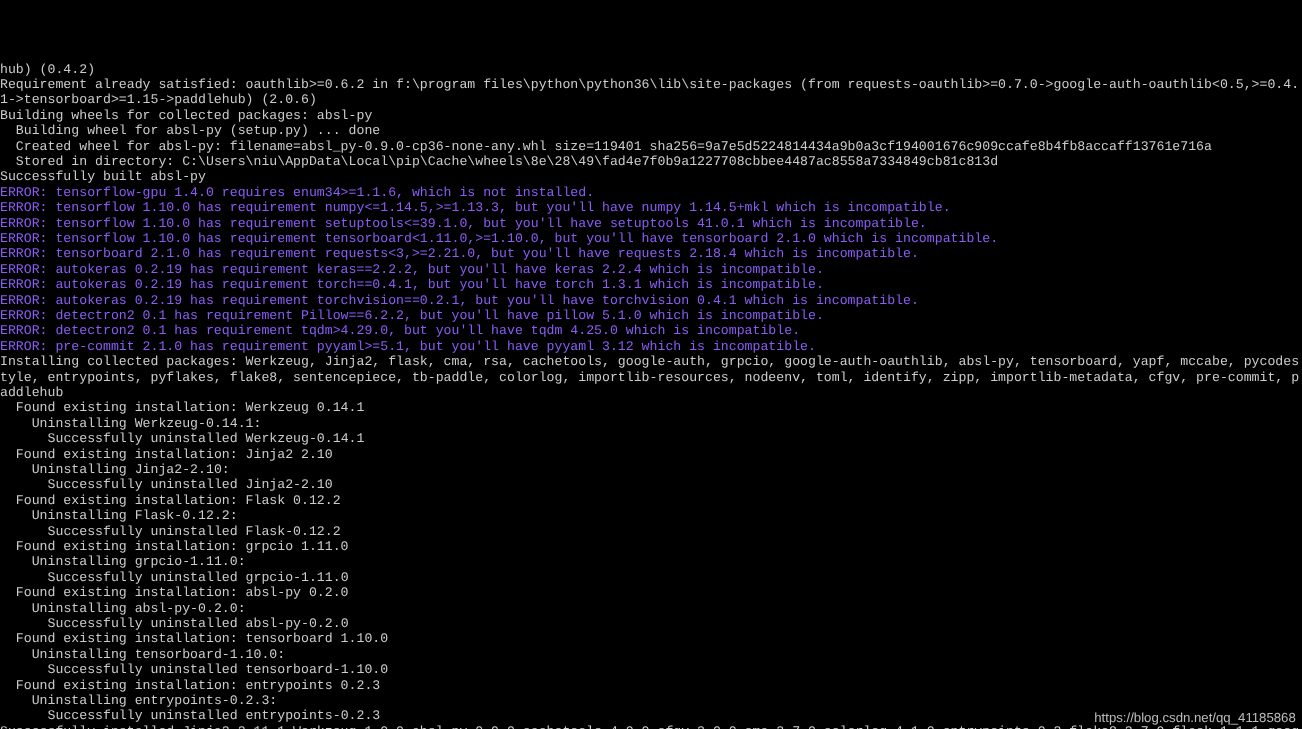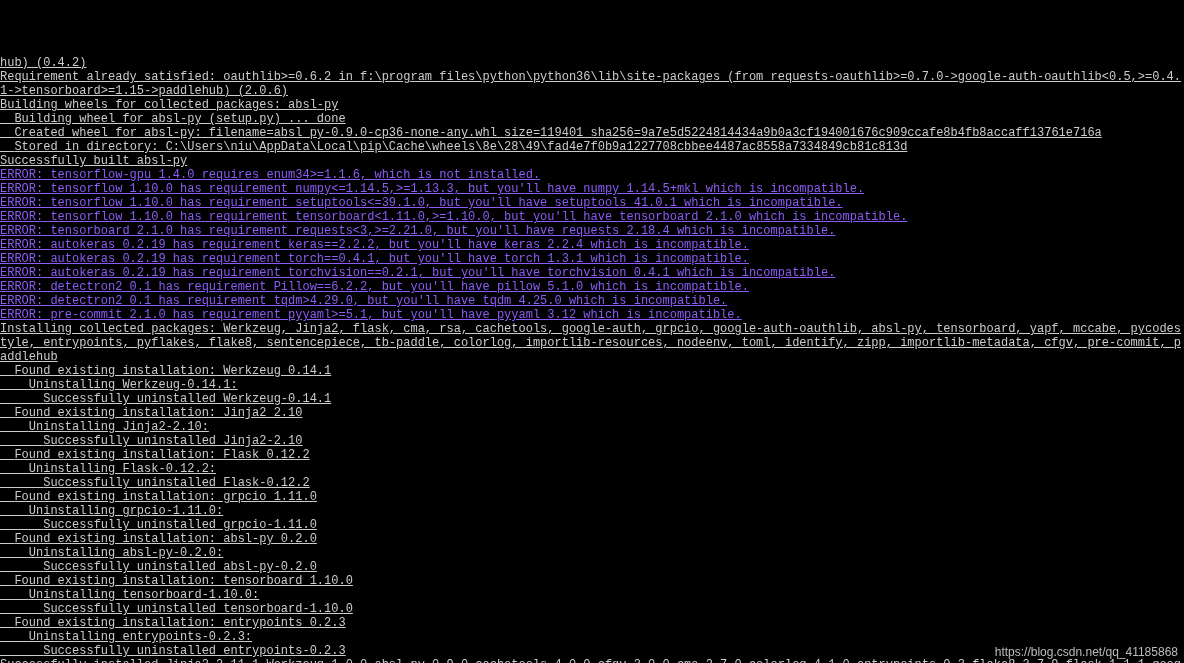--- a/index.html
+++ b/index.html
@@ -10,21 +10,21 @@
     font-size: 12px;
     line-height: 14px;
     width: 1184px;
     height: 663px;
     overflow: hidden;
     white-space: pre-wrap;
     word-break: break-all;
     position: relative;
   }
   .term { padding: 0; }
-  .line { white-space: pre-wrap; text-decoration: underline; }
+  .line { white-space: pre-wrap; }
   .err { color: #8b5cf6; }
   .watermark {
     position: absolute;
     right: 6px;
     bottom: 4px;
     color: #ddd;
     font-size: 12px;
     opacity: 0.85;
     font-family: Arial, sans-serif;
     padding-left: 40px;

